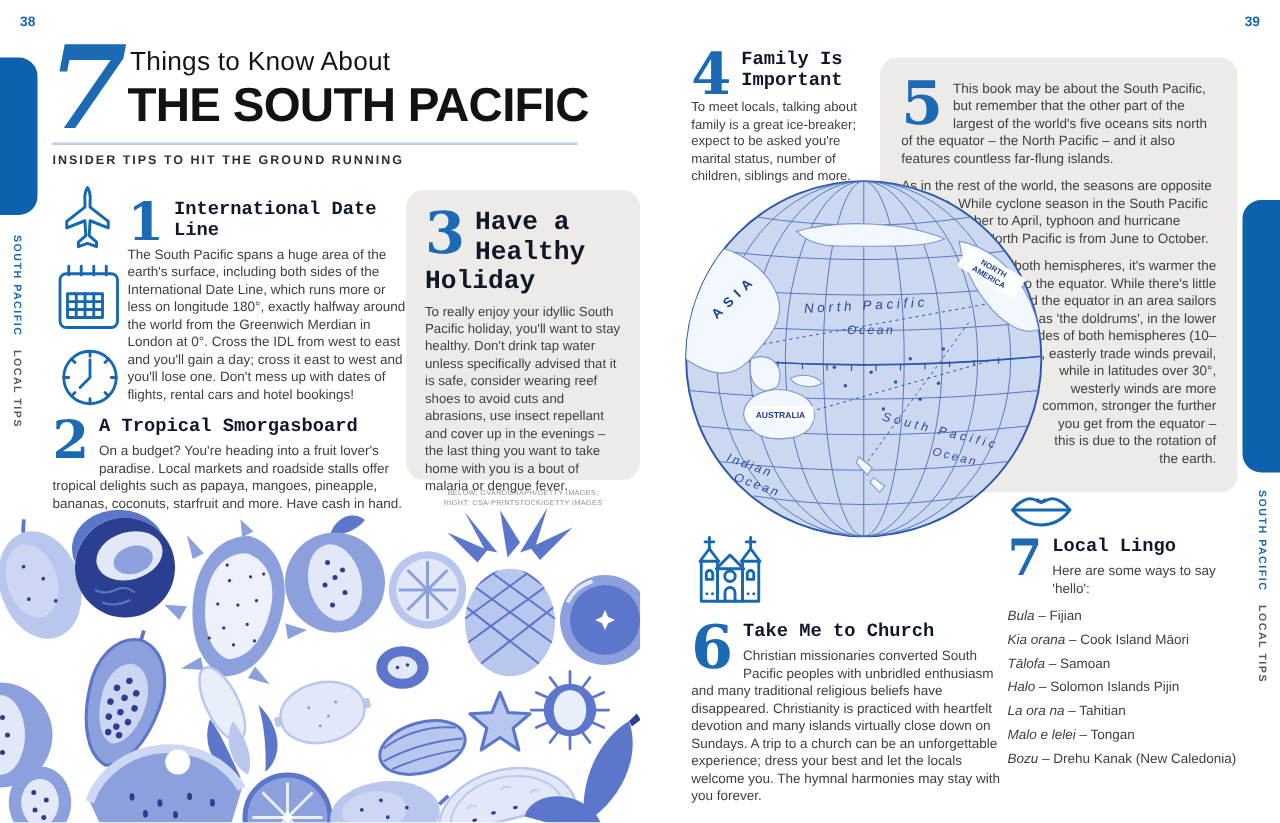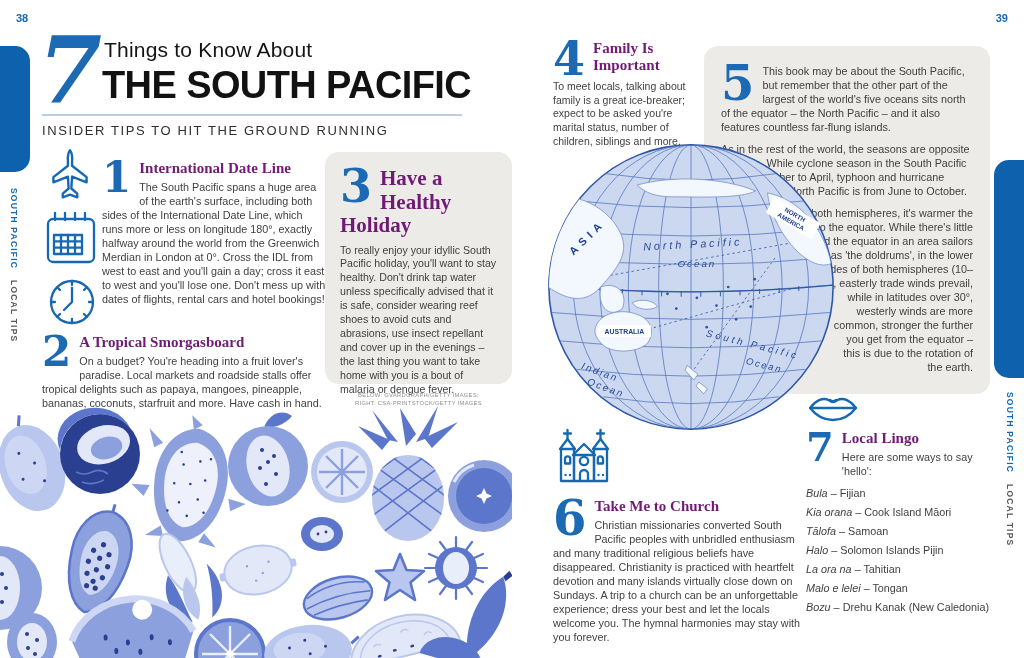--- a/index.html
+++ b/index.html
@@ -21,30 +21,30 @@
   .vtext .vt-main{color:#1668b3;}
   .vtext .vt-sub{color:#58595b;margin-top:7px;font-weight:bold;}
   
   .big-seven{
     font-family:"DejaVu Serif",serif;font-weight:bold;font-style:italic;
     font-size:92px;line-height:.8;color:#1b6ab3;
   }
   .kicker{font-size:21px;font-weight:500;color:#141414;letter-spacing:.2px;}
   .title{font-size:38px;font-weight:800;color:#121212;letter-spacing:-.6px;line-height:1;}
   .rule{height:2px;background:#b9cfe7;}
-  .tagline{font-size:13px;font-weight:normal;letter-spacing:1.6px;color:#2e2e2e;}
+  .tagline{font-size:10px;font-weight:bold;letter-spacing:1.6px;color:#2e2e2e;}
   
   .tip{font-size:10.8px;line-height:14px;}
   .tip-num{
     font-family:"DejaVu Serif",serif;font-weight:bold;color:#1b6ab3;
     float:left;line-height:.8;margin:3px 8px 2px 0;
   }
   .n42{font-size:42px;} .n46{font-size:46px;} .n48{font-size:48px;} .n40{font-size:40px;}
   .tip-title{
-    font-family:Liberation Serif, serif;font-weight:bold;color:#701a75;
+    font-family:Liberation Mono, monospace;font-weight:bold;color:#0f172a;
     font-size:15px;line-height:1.12;padding-top:2px;margin-bottom:3px;
   }
   .tip p{margin:0 0 8px 0;}
   .graybox{background:#edebe7;border-radius:14px;}
   .box3{padding:13px 15px;}
   .box5{padding:15px 17px 12px 17px;}
   .credits{font-size:5.8px;line-height:8px;color:#8f8f8f;text-align:center;letter-spacing:.3px;}
   
   .globe-spacer{
     float:left;width:150px;height:230px;margin-left:-17px;

